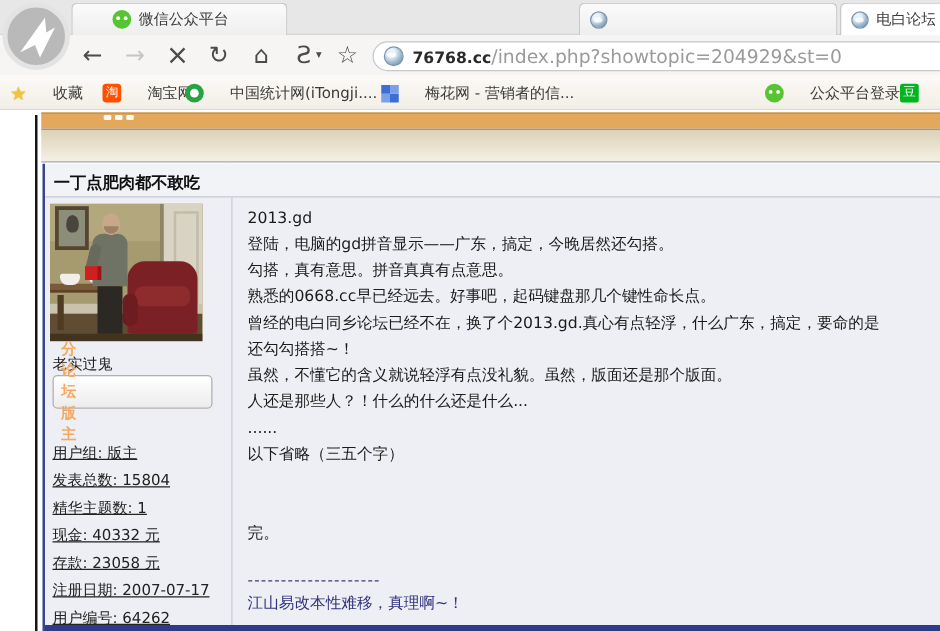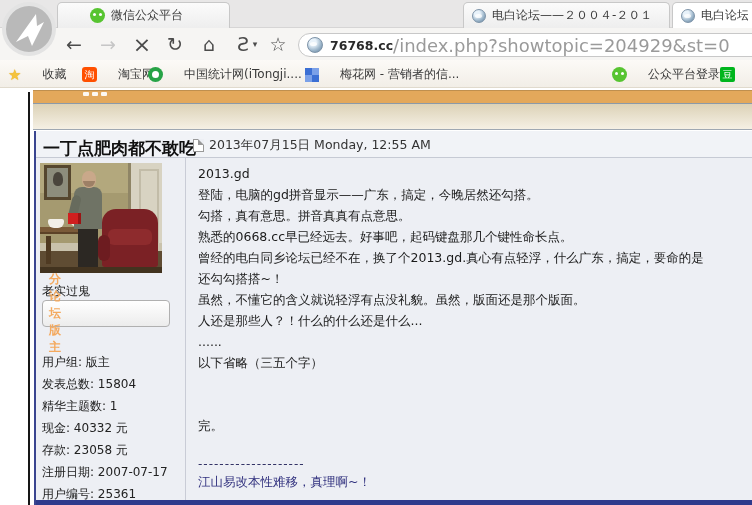--- a/index.html
+++ b/index.html
@@ -33,21 +33,21 @@
     background:#b9b9b9; border:4px solid #e3e3e3; z-index:5; }
 
   
   .navbar { left:0; top:28px; width:752px; height:32px; background:#f6f5f3; }
   .navbtn { top:31px; width:28px; height:26px; display:flex; align-items:center; justify-content:center;
     font-size:19px; color:#4b4b4b; cursor:default; }
   .navbtn.disabled { color:#c6c6c6; }
   .addrbar { left:298px; top:33px; width:470px; height:24px; background:#fff;
     border:1px solid #c8c8c8; border-radius:12px; display:flex; align-items:center; padding-left:8px; }
   .addr-domain { font-size:12.5px; font-weight:bold; color:#2a2a2a; margin-left:7px; }
-  .addr-path { font-size:18px; color:#9a9a9a; }
+  .addr-path { font-size:15px; color:#9a9a9a; }
 
   
   .bookbar { left:0; top:60px; width:752px; height:28px; background:linear-gradient(#fcfaf7,#f2eee7); border-bottom:1px solid #e0dacd; }
   .bm { top:66px; height:17px; display:flex; align-items:center; font-size:12px; color:#3a3a3a; white-space:nowrap; }
   .bm .lbl { margin-left:21px; }
   .star-ic { color:#f5c33c; font-size:15px; text-shadow:0 0 1px #d7a017; }
   .caret { font-size:9px; color:#8a8a8a; }
   .taobao-ic { width:15px; height:15px; border-radius:3px; background:#ff5000; color:#fff; font-size:10px; line-height:15px; text-align:center; }
   .itongji-ic { width:15px; height:15px; border-radius:50%; background:#27a346; position:relative; }
   .itongji-ic::before { content:""; position:absolute; left:4px; top:4px; width:7px; height:7px; border-radius:50%; background:#fff; }
@@ -62,21 +62,21 @@
   .page-bg { left:0; top:88px; width:752px; height:417px; background:#fff; }
   .vline-black { left:28px; top:92px; width:2px; height:413px; background:#161616; }
   .bar-orange { left:33px; top:90px; width:719px; height:13px; background:#e3a85b; border-top:1px solid #bf8f4e; }
   .frag { top:1px; width:6px; height:4px; background:#fdf9f2; border-radius:1px; }
   .bar-beige { left:33px; top:103px; width:719px; height:27px;
     background:linear-gradient(#dcd2b7,#f5f0e4); border-top:1px solid #8b9aa9; border-bottom:1px solid #9fa8b2; }
 
   .ftable { left:34px; top:131px; width:718px; height:374px; background:#edeff4; border-left:2px solid #3a4590; overflow:hidden; }
   .frow-head { left:0; top:0; width:716px; height:27px; background:#f1f3f7; border-bottom:1px solid #c6cad4; }
   .col-divider { left:149px; top:0; width:1px; height:374px; background:#c9ccd6; }
-  .author-name { left:7px; top:6px; font-size:17px; font-weight:bold; color:#101010; white-space:nowrap; }
+  .author-name { left:7px; top:6px; font-size:13px; font-weight:bold; color:#101010; white-space:nowrap; }
   .post-date { left:157px; top:6px; display:flex; align-items:center; font-size:12.5px; color:#333; }
   .doc-ic { width:11px; height:13px; border:1px solid #999; background:#fff; position:relative; margin-right:5px; }
   .doc-ic::before { content:""; position:absolute; right:-1px; top:-1px; border:3px solid #edeff4; border-left-color:#999; border-bottom-color:#999; }
 
   
   .avatar { left:4px; top:32px; width:122px; height:110px; background:#a59a70; overflow:hidden; }
   .av-wall-top { position:absolute; left:0; top:0; width:122px; height:30px; background:#b3a87d; }
   .av-door { position:absolute; left:88px; top:0; width:34px; height:88px; background:#d8d3c2; border-left:3px solid #8f8566; }
   .av-door::before { content:""; position:absolute; left:8px; top:6px; width:16px; height:70px; border:2px solid #c2bca8; }
   .av-portrait { position:absolute; left:4px; top:2px; width:27px; height:35px; background:#8d8d7c; border:3px solid #55462e; }
@@ -98,21 +98,21 @@
   .av-man-legs { position:absolute; left:38px; top:66px; width:20px; height:38px; background:#2c2823; }
   .av-redbox { position:absolute; left:28px; top:50px; width:13px; height:11px; background:#d01f1f; border-right:3px solid #9c1414; }
 
   .nickname { left:6px; top:152px; font-size:12px; color:#1a1a1a; }
   .badge { left:6px; top:169px; width:128px; height:27px; border:1px solid #b0b0b0; border-radius:4px;
     background:linear-gradient(#ffffff,#ececec); display:flex; align-items:center; padding:0 6px;gap:41px; }
   .badge-txt { font-size:12px; font-weight:bold; color:#f4a95e; letter-spacing:1px; flex:1; }
   .chev { width:9px; height:13px; margin-left:1px; clip-path:polygon(0 0,45% 0,100% 50%,45% 100%,0 100%,55% 50%); }
   .chev1 { background:#fcc96f; } .chev2 { background:#f9ae46; } .chev3 { background:#f39324; }
 
-  .stats { left:6px; top:220px; width:140px; font-size:12px; color:#222; }
+  .stats { left:6px; top:220px; width:140px; font-size:12px; color:#222;text-decoration:underline; }
   .stats div { min-height:22px; line-height:22px; white-space:nowrap; }
 
   .post-body { left:162px; top:32px; width:548px; font-size:12.5px; color:#1b1b1b; }
   .post-body .pl { min-height:21px; line-height:21px; white-space:nowrap; overflow:hidden; }
   .sig-sep { min-height:14px; line-height:14px; font-size:12px; color:#333366; letter-spacing:1px; }
   .sig-txt { min-height:21px; line-height:21px; font-size:12.5px; color:#31317e; white-space:nowrap; }
   .bottom-strip { left:0; bottom:0; width:716px; height:5px; background:#2e3a8c; }
 </style>
 </head>
 <body>
@@ -124,21 +124,20 @@
   <div class="abs tab" style="left:57px; width:173px;padding-left:32px;">
     <span class="wechat-ic"></span>
     <span class="tab-title">微信公众平台</span>
   </div>
   <div class="abs tab" style="left:232px; width:229px;margin-top:41px;">
     <span class="baidu-ic"></span>
     <span class="tab-title">电白论坛_百度搜索</span>
   </div>
   <div class="abs tab" style="left:463px; width:207px;">
     <span class="globe-ic"></span>
-    <span class="tab-title">电白论坛——２００４-２０１</span>
   </div>
   <div class="abs tab active" style="left:672px; width:85px;">
     <span class="globe-ic"></span>
     <span class="tab-title">电白论坛 -</span>
   </div>
 
   <div class="abs logo">
     <svg width="46" height="46" viewBox="0 0 46 46" style="position:absolute;left:0;top:0">
       <path d="M10 36 L30 8 L31 20 L38 16 L26 40 L22 30 Z" fill="#ffffff"></path>
     </svg>
@@ -194,24 +193,20 @@
     <span class="abs frag" style="left:50px;"></span>
     <span class="abs frag" style="left:59px;"></span>
     <span class="abs frag" style="left:68px;"></span>
   </div>
   <div class="abs bar-beige"></div>
 
   <div class="abs ftable">
     <div class="abs col-divider"></div>
     <div class="abs frow-head">
       <div class="abs author-name">一丁点肥肉都不敢吃</div>
-      <div class="abs post-date">
-        <span class="doc-ic"></span>
-        <span>2013年07月15日 Monday, 12:55 AM</span>
-      </div>
     </div>
 
     <div class="abs avatar">
       <div class="av-wall-top"></div>
       <div class="av-door"></div>
       <div class="av-portrait"></div>
       <div class="av-base"></div>
       <div class="av-floor"></div>
       <div class="av-chair"></div>
       <div class="av-table"></div>
@@ -233,21 +228,21 @@
       <span class="chev chev3"></span>
     </div>
 
     <div class="abs stats">
       <div>用户组: 版主</div>
       <div>发表总数: 15804</div>
       <div>精华主题数: 1</div>
       <div>现金: 40332 元</div>
       <div>存款: 23058 元</div>
       <div>注册日期: 2007-07-17</div>
-      <div>用户编号: 25361</div>
+      <div>用户编号: 64262</div>
     </div>
 
     <div class="abs post-body">
       <div class="pl">2013.gd</div>
       <div class="pl">登陆，电脑的gd拼音显示——广东，搞定，今晚居然还勾搭。</div>
       <div class="pl">勾搭，真有意思。拼音真真有点意思。</div>
       <div class="pl">熟悉的0668.cc早已经远去。好事吧，起码键盘那几个键性命长点。</div>
       <div class="pl">曾经的电白同乡论坛已经不在，换了个2013.gd.真心有点轻浮，什么广东，搞定，要命的是</div>
       <div class="pl">还勾勾搭搭~！</div>
       <div class="pl">虽然，不懂它的含义就说轻浮有点没礼貌。虽然，版面还是那个版面。</div>

